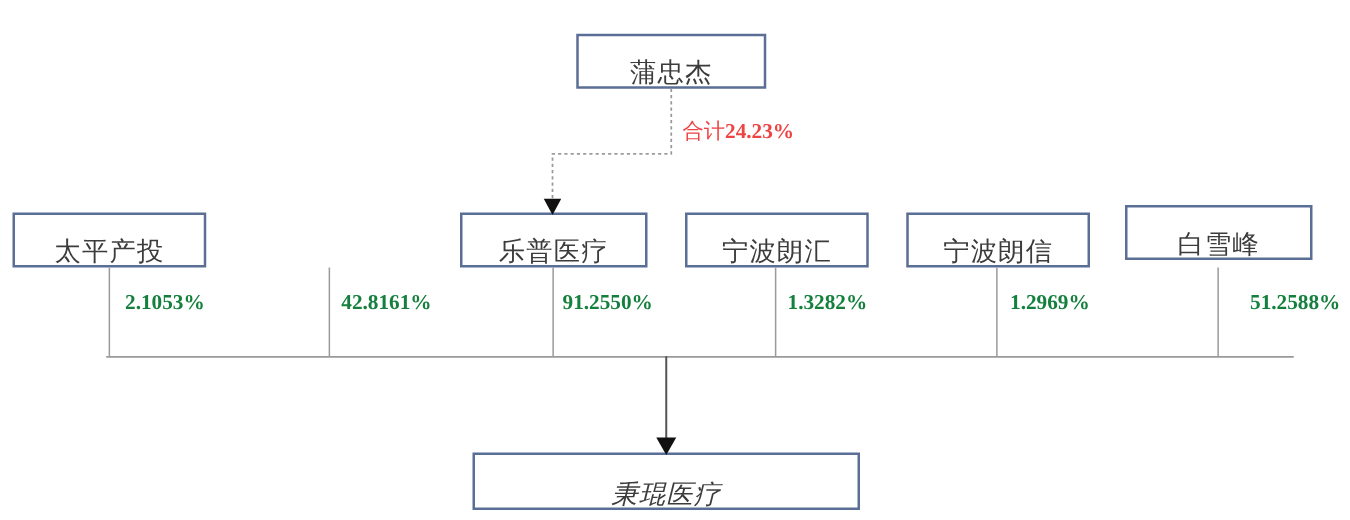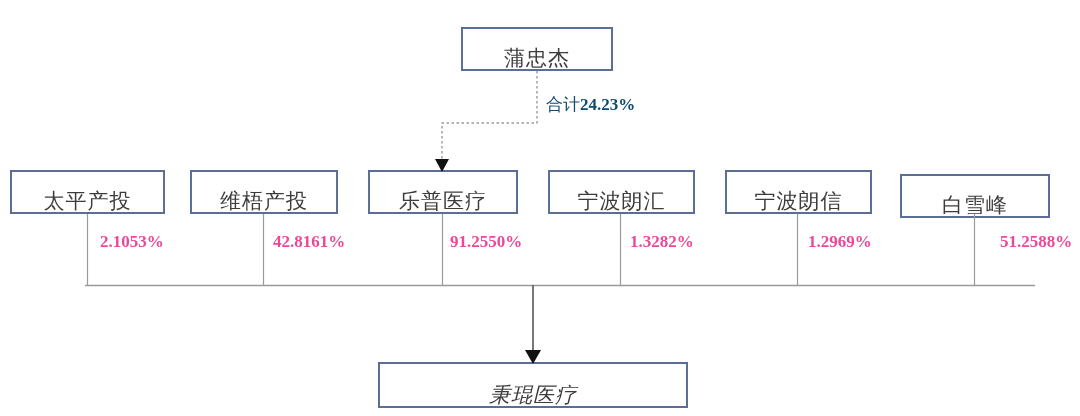--- a/index.html
+++ b/index.html
@@ -28,28 +28,28 @@
     color: #3c3c3c;
     letter-spacing: 1px;
     white-space: nowrap;
   }
   .node-label {
     display: block;
     line-height: 1;
   }
   .pct-label {
     position: absolute;
-    color: #ec4899;
+    color: #15803d;
     font-weight: bold;
     white-space: nowrap;
     line-height: 1;
   }
   .total-label {
     position: absolute;
-    color: #0c4a6e;
+    color: #ef4444;
     white-space: nowrap;
     line-height: 1;
   }
   .total-label .total-prefix {
     font-weight: normal;
   }
   .total-label .total-value {
     font-weight: bold;
   }
   svg.overlay {
@@ -71,37 +71,34 @@
   </div>
 
   <div class="total-label" style="left:546px; top:96px; font-size:17px;">
     <span class="total-prefix">合计</span><span class="total-value">24.23%</span>
   </div>
 
   <div class="node-box" style="left:10px; top:170px; width:155px; height:44px; font-size:21px;">
     <span class="node-label">太平产投</span>
   </div>
 
-  <div class="node-box" style="left:190px; top:170px; width:148px; height:44px; font-size:21px;">
-    <span class="node-label">维梧产投</span>
-  </div>
 
   <div class="node-box" style="left:548px; top:170px; width:147px; height:44px; font-size:21px;">
     <span class="node-label">宁波朗汇</span>
   </div>
 
   <div class="node-box" style="left:368px; top:170px; width:150px; height:44px; font-size:21px;">
     <span class="node-label">乐普医疗</span>
   </div>
 
   <div class="node-box" style="left:725px; top:170px; width:147px; height:44px; font-size:21px;">
     <span class="node-label">宁波朗信</span>
   </div>
 
-  <div class="node-box" style="left:900px; top:174px; width:150px; height:44px; font-size:21px;">
+  <div class="node-box" style="left:900px; top:164px; width:150px; height:44px; font-size:21px;">
     <span class="node-label">白雪峰</span>
   </div>
 
   <div class="pct-label" style="left:100px; top:233px; font-size:17px;">2.1053%</div>
 
   <div class="pct-label" style="left:273px; top:233px; font-size:17px;">42.8161%</div>
 
   <div class="pct-label" style="left:450px; top:233px; font-size:17px;">91.2550%</div>
 
   <div class="pct-label" style="left:630px; top:233px; font-size:17px;">1.3282%</div>

